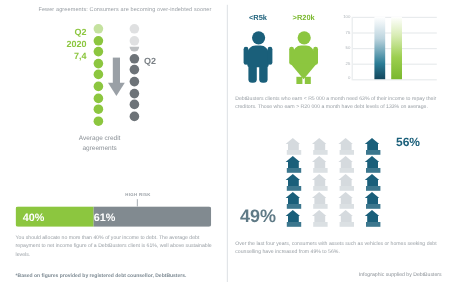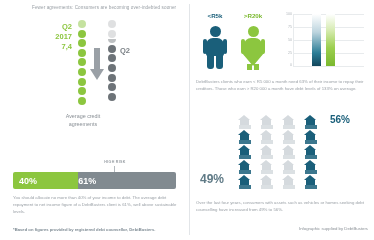--- a/index.html
+++ b/index.html
@@ -156,21 +156,21 @@
   .h-base{position:absolute;left:0.5px;top:10px;width:12px;height:3.5px;background:currentColor;opacity:.85;}
   .house.on{color:#1a5f7a;}
   .house.off{color:#d5dade;}
 
   .pct-56{
     position:absolute;left:140px;top:114px;
     font-size:10px;font-weight:bold;color:#1a5f7a;
   }
   .pct-49{
     position:absolute;left:10px;top:172px;
-    font-size:12px;font-weight:bold;color:#5f7a86;
+    font-size:15px;font-weight:bold;color:#5f7a86;
   }
   .bottom-caption{
     position:absolute;left:6px;top:199px;width:172px;
     font-size:4.3px;line-height:1.68;color:#9aa0a6;
   }
   .supplied{
     position:absolute;left:6px;top:226px;width:172px;text-align:right;
     font-size:4.3px;color:#8a9096;
   }
 </style>
@@ -182,21 +182,21 @@
   <div class="divider"></div>
 
   <div class="left-panel">
 
     <div class="headline">Fewer agreements: Consumers are becoming over-indebted sooner</div>
 
     <div class="dot-chart">
 
       <div class="lbl-2015">
         <div>Q2</div>
-        <div>2017</div>
+        <div>2020</div>
         <div>7,4</div>
       </div>
 
       <div class="dot-col green">
         <div class="dot g f1"></div>
         <div class="dot g"></div>
         <div class="dot g"></div>
         <div class="dot g"></div>
         <div class="dot g"></div>
         <div class="dot g"></div>

